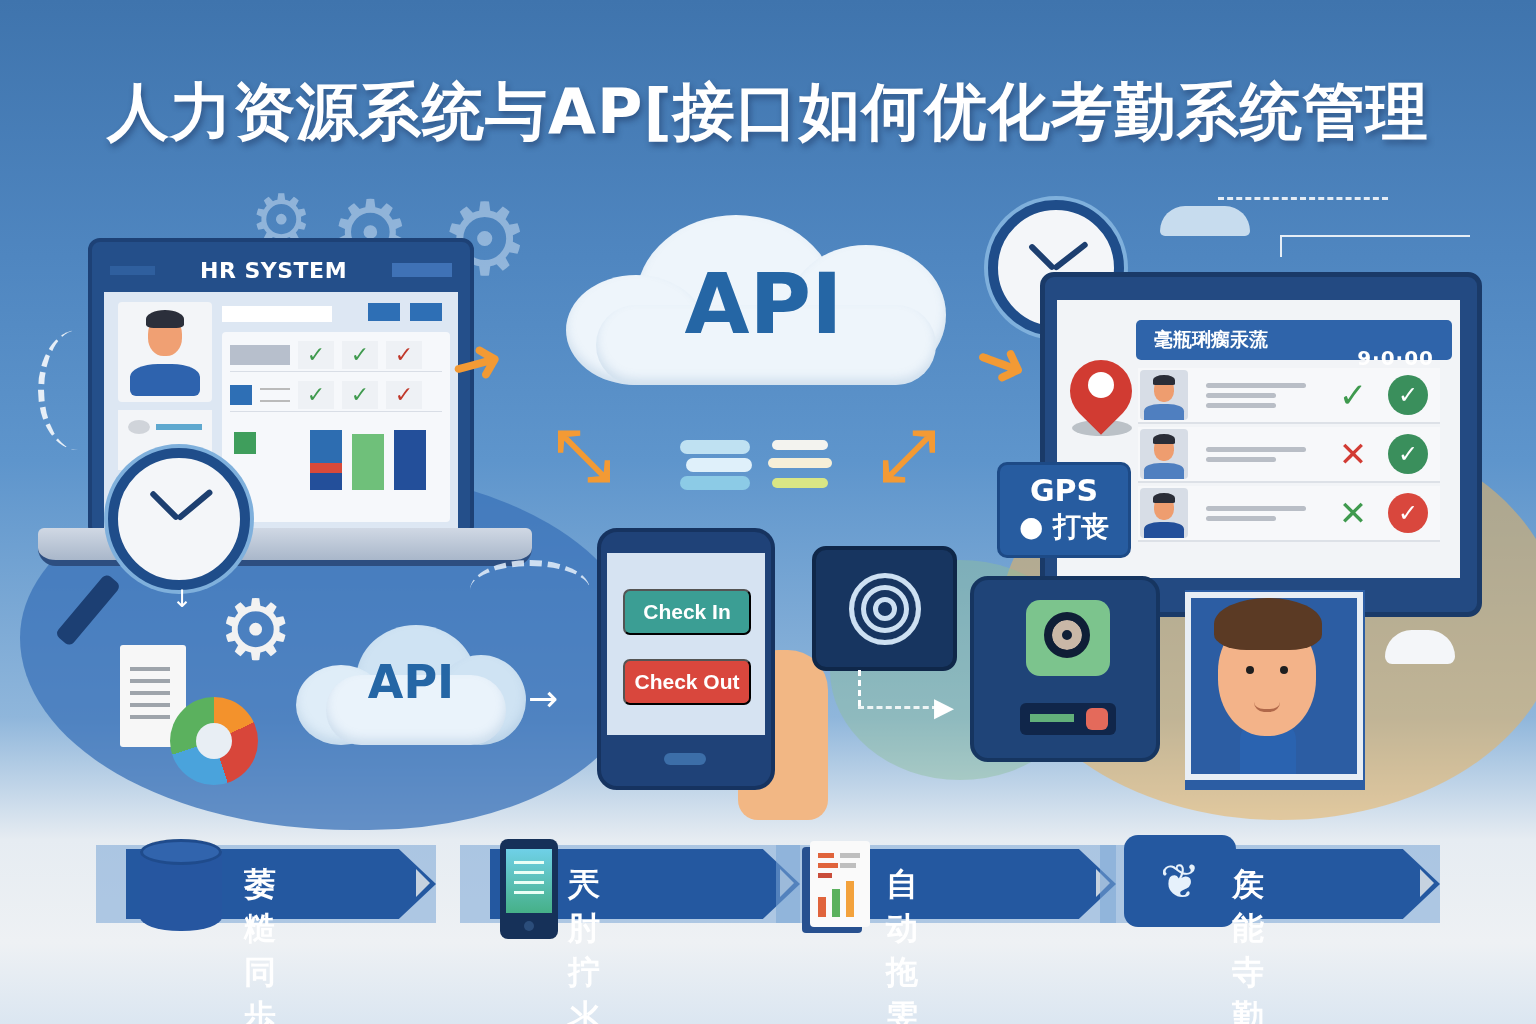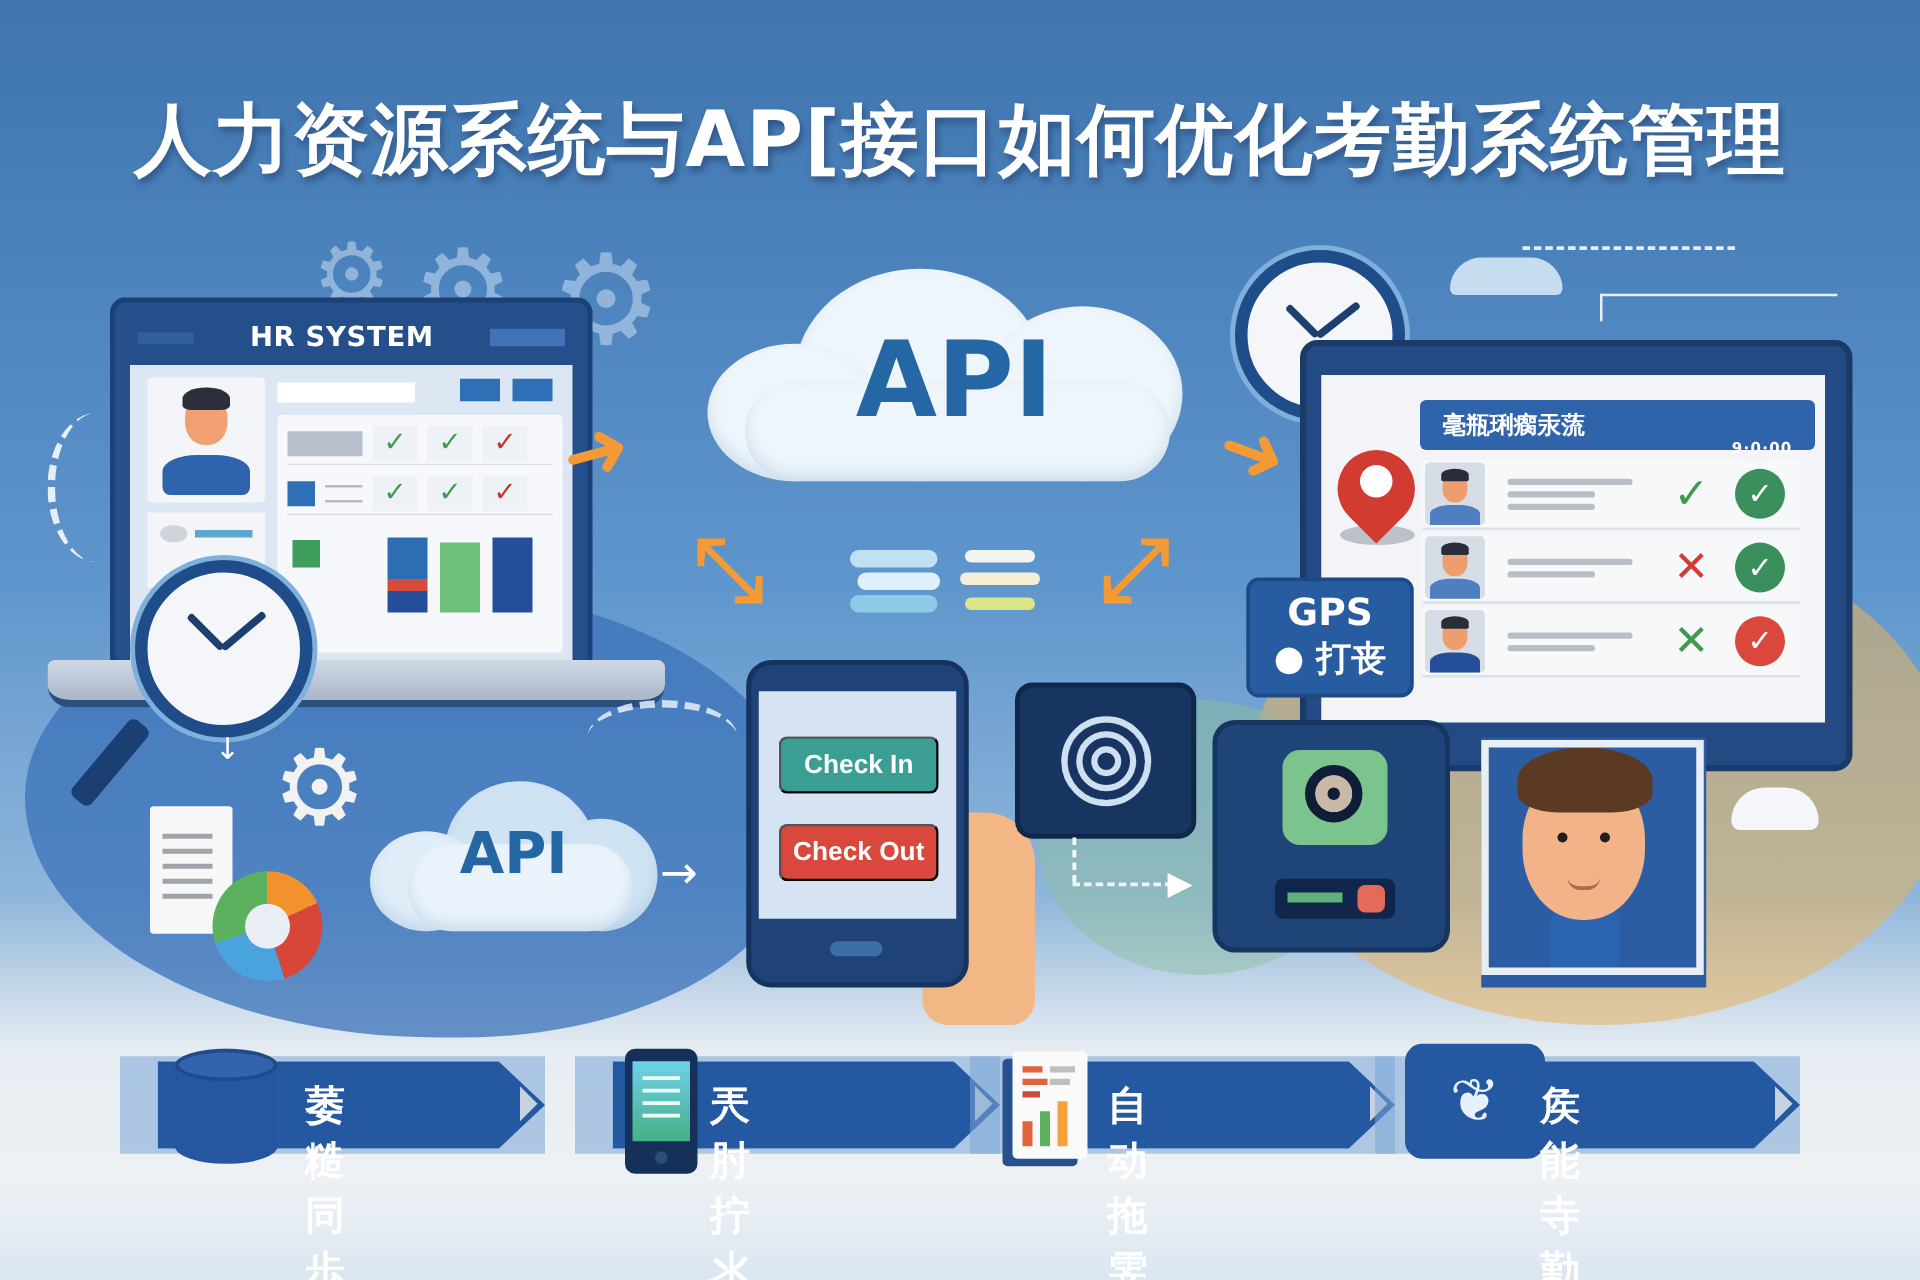--- a/index.html
+++ b/index.html
@@ -69,21 +69,21 @@
 
   
   .fp { left: 812px; top: 546px; width: 145px; height: 125px; background: #173560; border-radius: 14px; border: 4px solid #0f2749; display: flex; align-items: center; justify-content: center; }
   .fp-inner { width: 72px; height: 72px; border-radius: 50%; border: 5px solid #cde0f2; box-shadow: inset 0 0 0 7px #173560, inset 0 0 0 12px #cde0f2, inset 0 0 0 19px #173560, inset 0 0 0 24px #cde0f2; }
 
   
   .monitor { left: 1040px; top: 272px; width: 442px; height: 345px; background: #234a82; border-radius: 14px; border: 5px solid #1a3a68; }
   .monitor-screen { left: 1057px; top: 300px; width: 403px; height: 278px; background: #f2f4f7; }
   .att-header { left: 1136px; top: 320px; width: 316px; height: 40px; background: #2f64aa; border-radius: 5px; display: flex; align-items: center; justify-content: space-between; padding: 0 18px; color: #fff; font-weight: bold; }
   .att-header .h-title { font-size: 19px; }
-  .att-header .h-time { font-size: 12px; letter-spacing: 1px; margin-top: 36px; }
+  .att-header .h-time { font-size: 20px; letter-spacing: 1px; margin-top: 36px; }
   .att-row { position: absolute; left: 1138px; width: 302px; height: 56px; background: #f7f8fa; border-bottom: 2px solid #dde1e7; display: flex; align-items: center; }
   .att-avatar { width: 48px; height: 50px; background: #d7dde6; border-radius: 4px; position: relative; margin-left: 2px; overflow: hidden; }
   .att-avatar .fh { position: absolute; left: 14px; top: 8px; width: 20px; height: 24px; border-radius: 45%; background: #ee9d6f; }
   .att-avatar .hh { position: absolute; left: 13px; top: 5px; width: 22px; height: 10px; border-radius: 50% 50% 10% 10%; background: #2a2d37; }
   .att-avatar .bb { position: absolute; left: 4px; top: 34px; width: 40px; height: 18px; border-radius: 40% 40% 0 0; background: #4f7fc0; }
   .att-lines { margin-left: 18px; width: 100px; }
   .att-lines div { height: 5px; background: #b9bec6; border-radius: 3px; margin: 5px 0; }
   .mark { width: 46px; text-align: center; font-size: 34px; font-weight: bold; margin-left: 24px; }
   .circ { width: 40px; height: 40px; border-radius: 50%; color: #fff; font-size: 24px; font-weight: bold; display: flex; align-items: center; justify-content: center; margin-left: 12px; }
 

